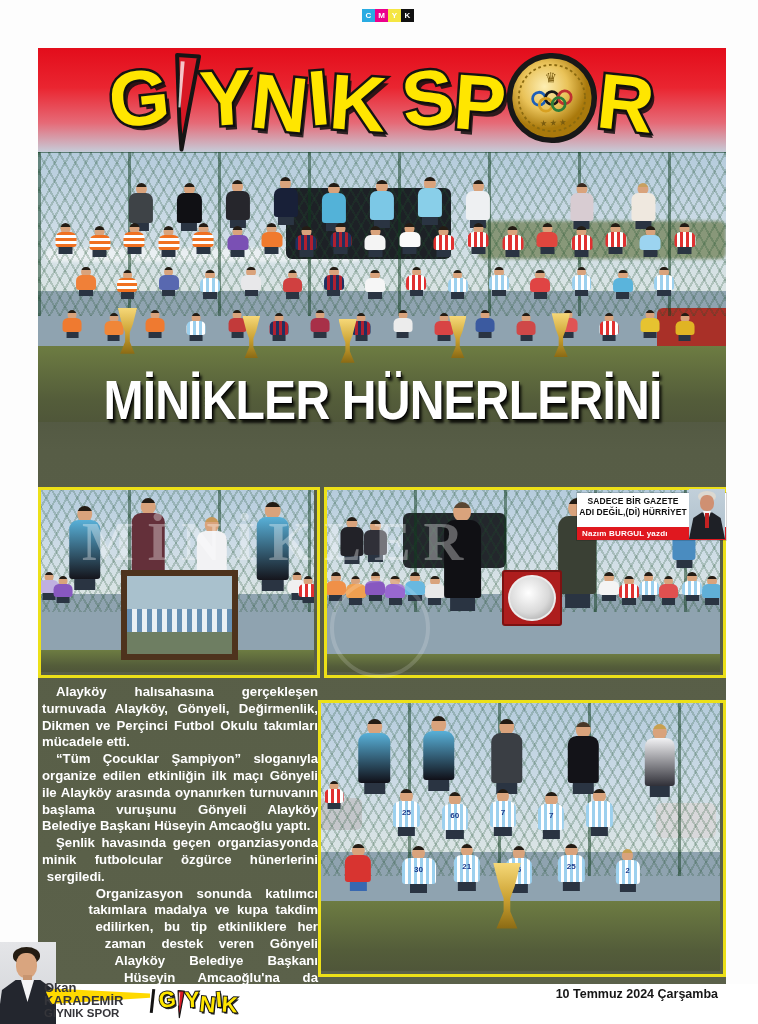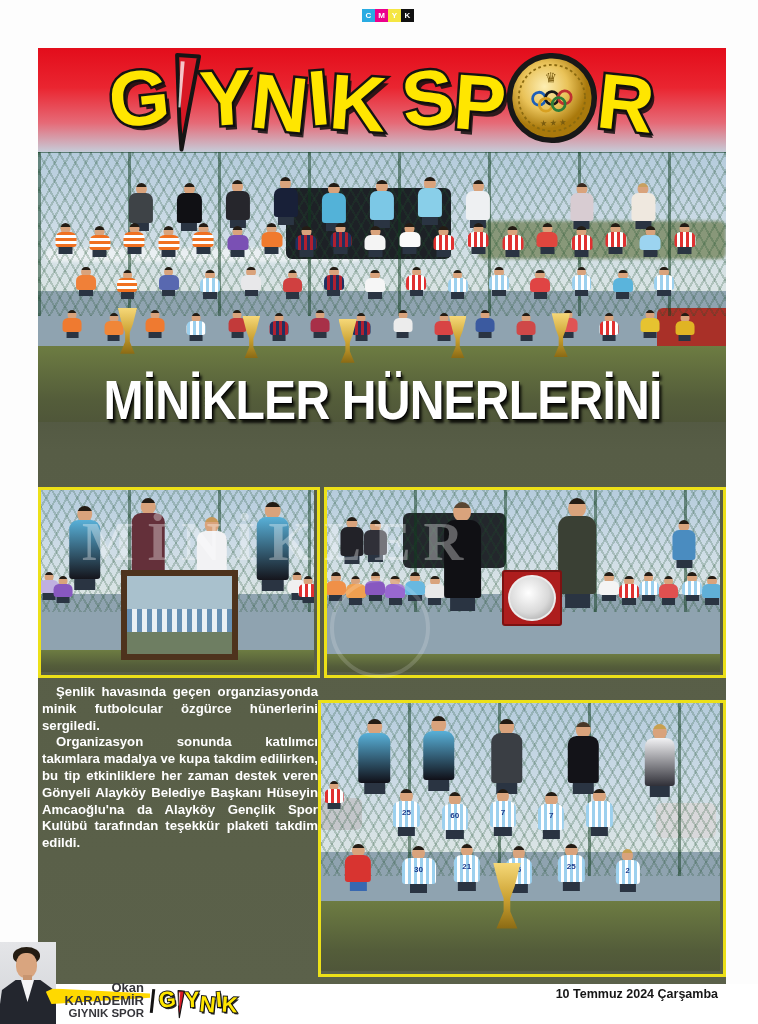--- a/index.html
+++ b/index.html
@@ -98,21 +98,21 @@
   .wrap-float{float:left;width:86px;height:302px;margin-left:-4px;
            shape-outside:polygon(0 66%,48% 72%,66% 84%,100% 100%,0 100%);}
 
   
   .footer-band{position:absolute;left:0;top:984px;width:758px;height:40px;background:#ffffff;z-index:36;}
   .okan-photo{position:absolute;left:0;top:942px;width:56px;height:82px;z-index:40;
               background:linear-gradient(180deg,#e4e5e8,#d2d4d8);overflow:hidden;}
   .author-block{position:absolute;left:44px;top:981px;display:flex;align-items:center;z-index:42;}
   .swoosh{position:absolute;left:2px;top:6px;width:104px;height:16px;background:#ffd900;
           clip-path:polygon(0 18%,7% 0,100% 52%,100% 78%,5% 96%);transform:rotate(-2deg);}
-  .author-names{position:relative;width:100px;text-align:right;color:#35353a;line-height:13px;}
+  .author-names{position:relative;width:100px;text-align:left;color:#35353a;line-height:13px;}
   .author-name{font-size:13px;font-weight:800;}
   .author-title{font-size:11.5px;font-weight:800;}
   .author-div{width:3px;height:24px;background:#141414;margin:0 5px 0 7px;transform:rotate(6deg);}
   .footer-logo{display:flex;align-items:center;position:relative;top:1px;}
   .date-line{position:absolute;right:40px;top:987px;z-index:42;color:#161616;
              font-size:12.5px;font-weight:700;}
 </style>
 </head>
 <body>
 
@@ -627,27 +627,45 @@
         <div class="fg-torso" style="width: 37.8px; height: 78.3px; background: rgb(58, 64, 52); border-radius: 10.8px 10.8px 3px 3px;"></div>
         <div class="fg-legs" style="width: 25.2px; height: 14.4px; background: rgb(42, 52, 66);"></div>
       </div>
       <div class="plaque" style="left: 45%; top: 45%; width: 14%; height: 28%; z-index: 8;">
         <div class="plaque-disc"></div>
       </div>
     </div>
   <div class="photo-border" style="left:38px;top:487px;width:276px;height:185px;z-index:31"></div>
   <div class="photo-border" style="left:324px;top:487px;width:396px;height:185px;z-index:31"></div>
 
+  <div class="colbox">
+    <div class="colbox-titles">
+      <div>SADECE BİR GAZETE</div>
+      <div>ADI DEĞİL,(Dİ) HÜRRİYET</div>
+    </div>
+    <div class="colbox-strip" style="background:#e0181f">
+      <span>Nazım BURGUL yazdı</span>
+    </div>
+    <div class="colbox-photo">
+      <div class="mini" style="left:9px;top:2px;width:18px;height:11px;background:#dcd9d1;border-radius:50%"></div>
+      <div class="mini" style="left:11px;top:6px;width:14px;height:16px;background:#cf9072;border-radius:45%"></div>
+      <div class="mini" style="left:0;top:22px;width:36px;height:28px;background:#1e2026;clip-path:polygon(0 100%,12% 25%,35% 5%,65% 5%,88% 25%,100% 100%)"></div>
+      <div class="mini" style="left:14px;top:22px;width:8px;height:13px;background:#f5f5f5;clip-path:polygon(0 0,100% 0,50% 100%)"></div>
+      <div class="mini" style="left:16px;top:24px;width:4px;height:15px;background:#c42222"></div>
+    </div>
+  </div>
 
   <div class="watermark">MİNİKLER</div>
   <div class="watermark-circle"></div>
 
   <div class="article">
     <div class="wrap-float"></div>
     <div id="paras">
+        <p>Alayköy halısahasına gerçekleşen turnuvada Alayköy, Gönyeli, Değirmenlik, Dikmen ve Perçinci Futbol Okulu takımları mücadele etti.</p>
+        <p>“Tüm Çocuklar Şampiyon” sloganıyla organize edilen etkinliğin ilk maçı Gönyeli ile Alayköy arasında oynanırken turnuvanın başlama vuruşunu Gönyeli Alayköy Belediye Başkanı Hüseyin Amcaoğlu yaptı.</p>
         <p>Şenlik havasında geçen organziasyonda minik futbolcular özgürce hünerlerini sergiledi.</p>
         <p>Organizasyon sonunda katılımcı takımlara madalya ve kupa takdim edilirken, bu tip etkinliklere her zaman destek veren Gönyeli Alayköy Belediye Başkanı Hüseyin Amcaoğlu'na da Alayköy Gençlik Spor Kulübü tarafından teşekkür plaketi takdim edildi.</p>
       </div>
   </div>
 
   <div class="scene" id="photo-bottom">
       <div class="ph-sky" style="height: 56%;"></div>
       <div class="ph-box" style="left: 84%; top: 38%; width: 15%; height: 13%; background: rgb(216, 216, 218);"></div>
       <div class="ph-box" style="left: 0%; top: 36%; width: 11%; height: 12%; background: rgb(196, 198, 202);"></div>
       <div class="ph-fence" style="height: 64%;"></div>

